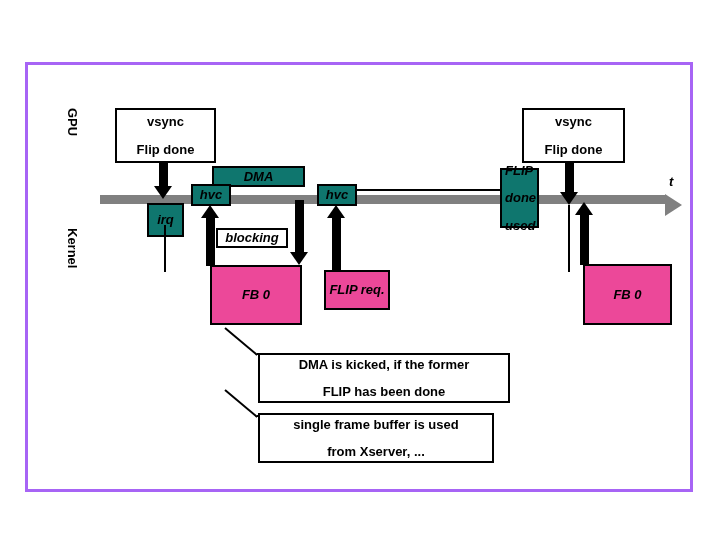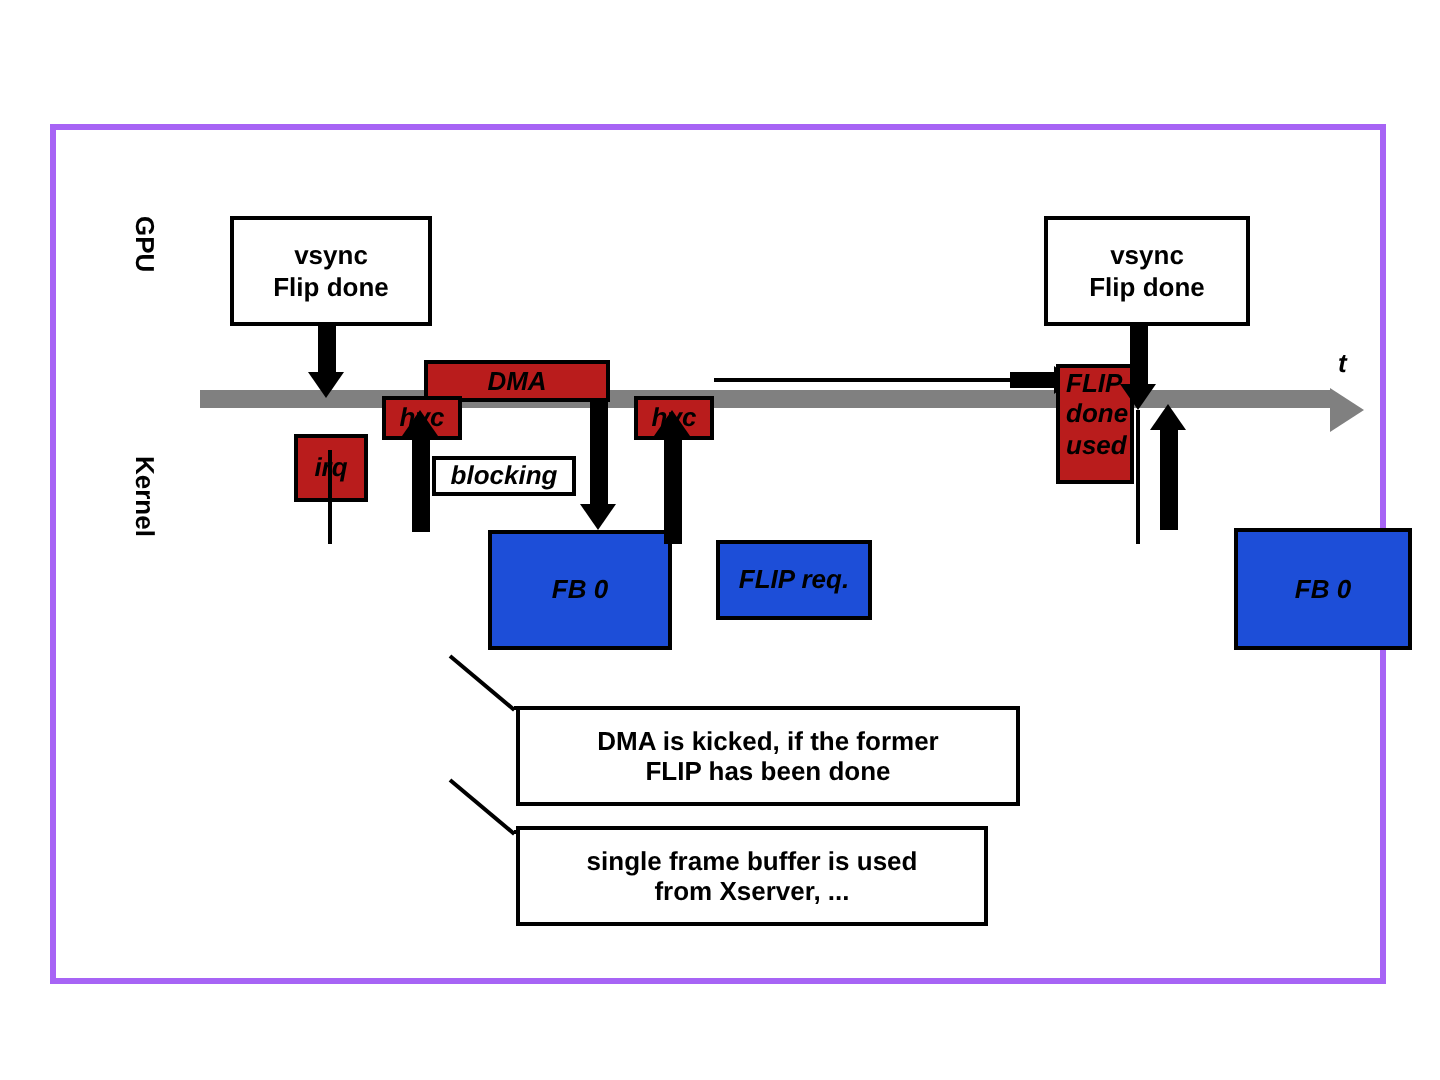--- a/index.html
+++ b/index.html
@@ -20,23 +20,23 @@
 
   
   .axis{position:absolute;left:100px;top:195px;height:9px;background:#808080;}
   .axis-head{position:absolute;width:0;height:0;border-top:11px solid transparent;
              border-bottom:11px solid transparent;border-left:17px solid #808080;}
   .t-label{position:absolute;font-size:13px;font-style:italic;font-weight:bold;}
 
   
   .box{position:absolute;box-sizing:border-box;border:2px solid #000;
        display:flex;align-items:center;justify-content:center;text-align:center;
-       font-size:13px;line-height:1.18;}
-  .box.blue{background:#b91c1c;margin-top:14px;}
-  .box.lav{background:#1d4ed8;margin-left:34px;}
+       font-size:13px;line-height:1.18;gap:12px;}
+  .box.blue{background:#0f766e;}
+  .box.lav{background:#ec4899;}
   .box.white{background:#ffffff;}
   .box.ital{font-style:italic;font-weight:bold;}
   .box.plain{font-weight:bold;font-style:normal;}
   .box.lft{justify-content:flex-start;padding-left:3px;text-align:left;}
 
   
   .shaft{position:absolute;background:#000;}
   .head-down{position:absolute;width:0;height:0;border-left:9px solid transparent;
              border-right:9px solid transparent;border-top:13px solid #000;}
   .head-up{position:absolute;width:0;height:0;border-left:9px solid transparent;
@@ -81,33 +81,33 @@
   <div class="box white ital" style="left:216px;top:228px;width:72px;height:20px;">blocking</div>
 
   <div class="shaft" style="left:295px;top:200px;width:9px;height:53px;"></div>
   <div class="head-down" style="left:290px;top:252px;"></div>
 
   <div class="box lav ital" style="left:210px;top:265px;width:92px;height:60px;">FB 0</div>
 
   <div class="box blue ital" style="left:317px;top:184px;width:40px;height:22px;">hvc</div>
   <div class="shaft" style="left:332px;top:218px;width:9px;height:54px;"></div>
   <div class="head-up" style="left:327px;top:205px;"></div>
-  <div class="box lav ital" style="left:324px;top:270px;width:78px;height:40px;">FLIP req.</div>
+  <div class="box lav ital" style="left:324px;top:270px;width:66px;height:40px;">FLIP req.</div>
 
   <div class="thin" style="left:357px;top:189px;width:155px;height:2px;"></div>
   <div class="shaft" style="left:505px;top:186px;width:24px;height:8px;"></div>
   <div class="head-right" style="left:527px;top:183px;"></div>
 
   <div class="box white plain" style="left:522px;top:108px;width:103px;height:55px;flex-direction:column;">
     <span>vsync</span>
     <span>Flip done</span>
   </div>
 
-  <div class="box blue ital lft" style="left:528px;top:168px;width:39px;height:60px;
-              flex-direction:column;align-items:flex-start;justify-content:flex-start;">
+  <div class="box blue ital lft" style="left:500px;top:168px;width:39px;height:60px;
+              flex-direction:column;align-items:flex-start;justify-content:center;">
     <span>FLIP</span>
     <span>done</span>
     <span>used</span>
   </div>
 
   <div class="shaft" style="left:565px;top:163px;width:9px;height:32px;"></div>
   <div class="head-down" style="left:560px;top:192px;"></div>
 
   <div class="thin" style="left:568px;top:205px;width:2px;height:67px;"></div>
 

